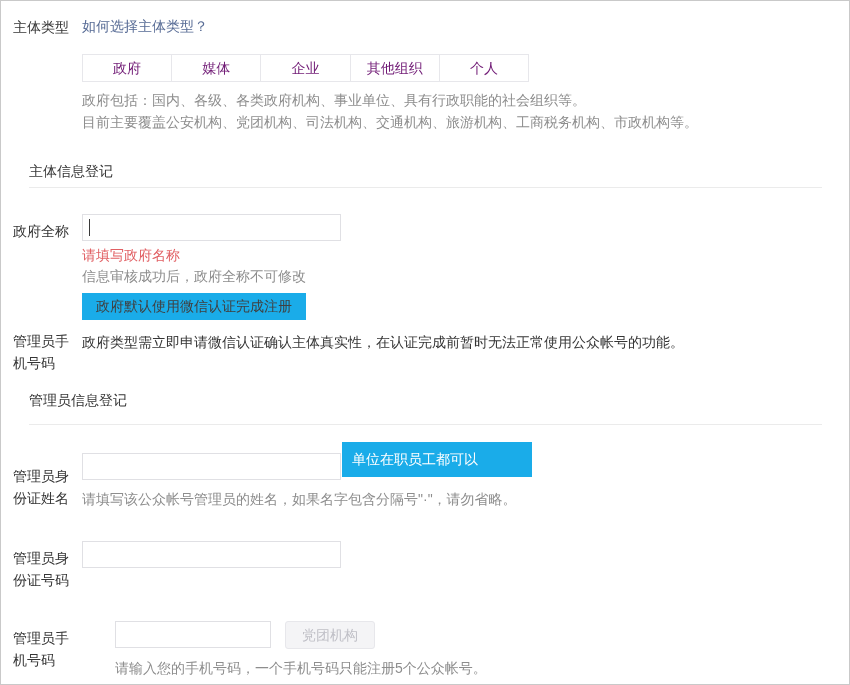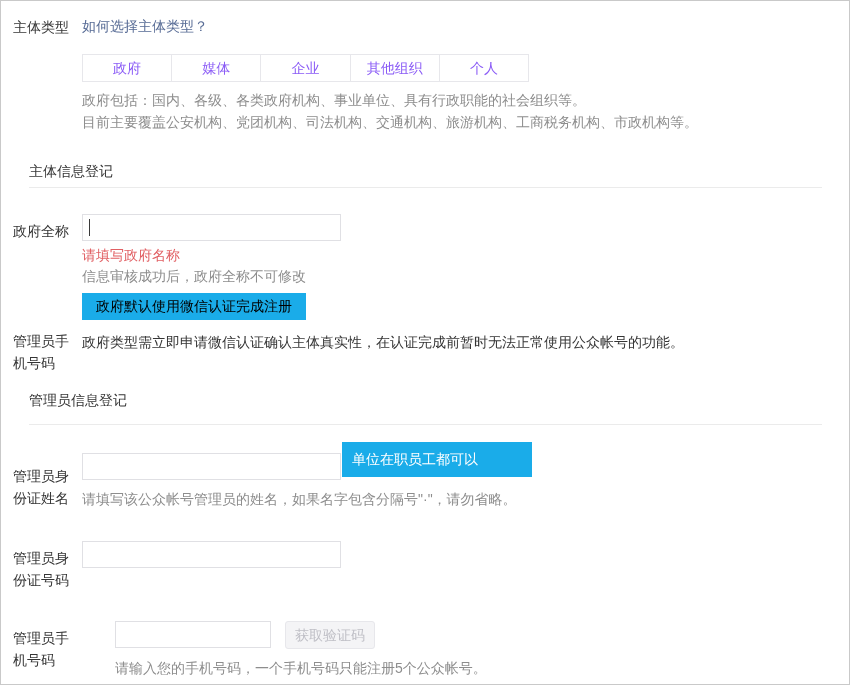--- a/index.html
+++ b/index.html
@@ -15,21 +15,21 @@
   .inner { padding:15px 0 0 0; }
   .row { display:flex; padding:0 27px 0 12px; }
   .col-label { width:69px; flex:0 0 69px; line-height:22px; color:#353535; }
   .col-body { flex:1; position:relative; }
 
   
   .help-link { color:#576b95; text-decoration:none; line-height:20px; cursor:pointer; }
 
   
   .tabs { display:flex; width:447px; border:1px solid #e7e7eb; margin-top:18px; background:#fff; }
-  .tab { flex:1; height:26px; line-height:26px; text-align:center; color:#8b5cf6; cursor:pointer; border-right:1px solid #e7e7eb; background:#fff; }
+  .tab { flex:1; height:26px; line-height:26px; text-align:center; color:#701a75; cursor:pointer; border-right:1px solid #e7e7eb; background:#fff; }
   .tab:last-child { border-right:none; }
 
   .desc { margin-top:7px; color:#8d8d8d; line-height:22px; }
 
   
   .section-hd { margin:28px 27px 0 28px; color:#353535; line-height:20px; border-bottom:1px solid #ebebeb; }
   .section-hd .txt { display:block; padding-bottom:6px; }
   .section-hd.admin { margin-top:16px; }
   .section-hd.admin .txt { padding-bottom:14px; }
 
@@ -42,21 +42,21 @@
     display:block;
   }
   .input-wrap { position:relative; display:inline-block; vertical-align:top; }
   .caret { position:absolute; left:7px; top:5px; width:1px; height:17px; background:#3a3a3a; }
 
   .err { margin-top:4px; color:#e15f63; line-height:20px; }
   .note { margin-top:1px; color:#8d8d8d; line-height:20px; }
 
   .btn-primary {
     display:inline-block; margin-top:7px; height:27px; line-height:27px;
-    padding:0 14px; background:#1aace9; color:#000000; border:none;
+    padding:0 14px; background:#1aace9; color:#404040; border:none;
     font-family:inherit; font-size:14px; cursor:pointer;
   }
 
   .verify-row { margin-top:10px; }
   .verify-text { line-height:22px; color:#353535; }
 
   .tooltip {
     position:absolute; left:260px; top:-11px; width:190px;
     background:#1aace9; color:#fff; padding:7px 10px; line-height:21px;
     font-size:14px;
@@ -142,19 +142,19 @@
       <div class="col-label">管理员身份证号码</div>
       <div class="col-body">
         <input type="text" class="text-input" value="" style="">
       </div>
     </div>
 
     <div class="row field field-phone">
       <div class="col-label">管理员手机号码</div>
       <div class="col-body">
         <input type="text" class="text-input phone-input" value="" style="">
-        <button class="btn-code" disabled="">获取验证码</button>
+        <button class="btn-code" disabled="">党团机构</button>
         <div class="help">请输入您的手机号码，一个手机号码只能注册5个公众帐号。</div>
       </div>
     </div>
 
   </div>
 </div>
 
 </body></html>

